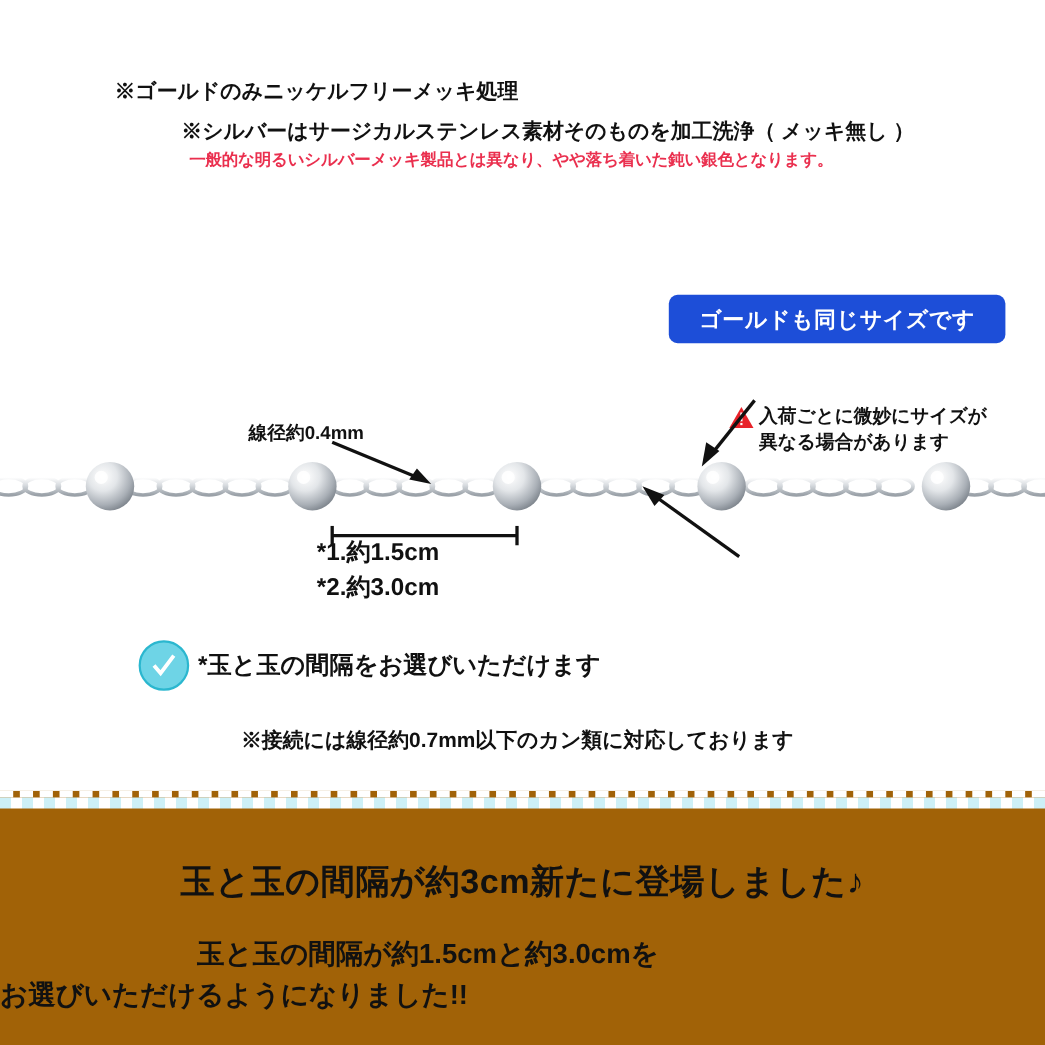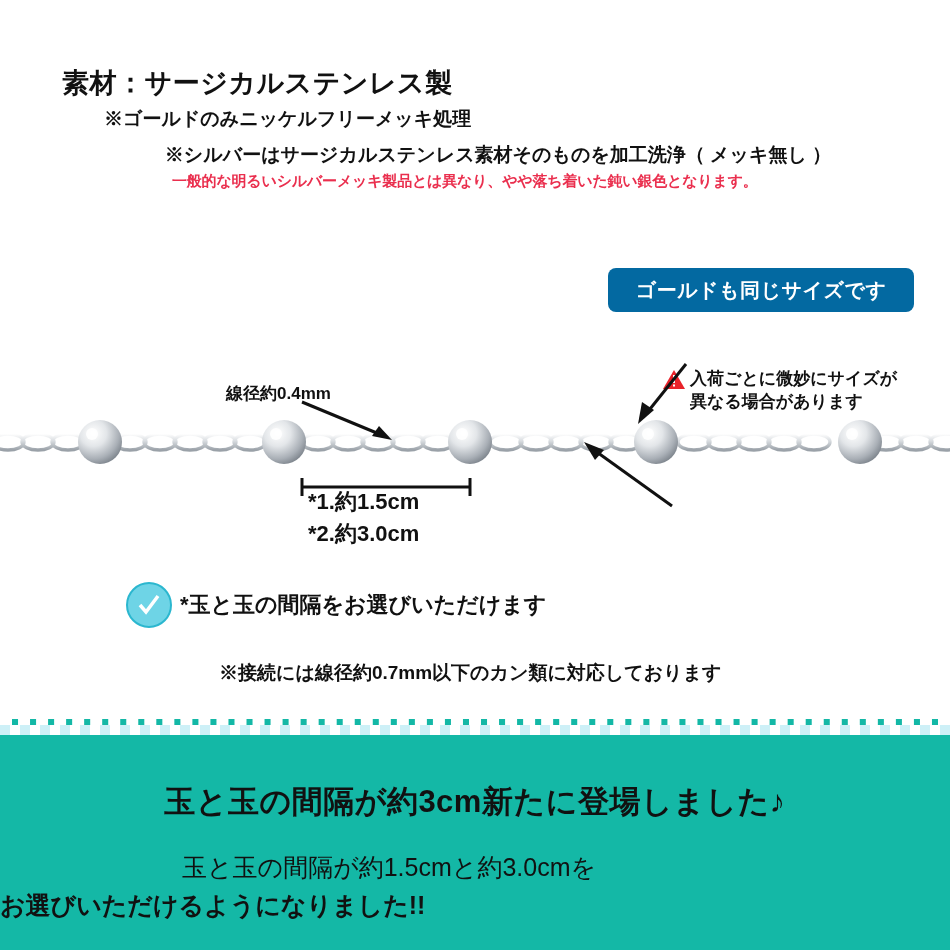--- a/index.html
+++ b/index.html
@@ -58,21 +58,21 @@
     text-align: center;
   }
 
   
   .gold-badge {
     position: absolute;
     left: 608px;
     top: 268px;
     width: 306px;
     height: 44px;
-    background: #0369a1;
+    background: #1d4ed8;
     border-radius: 8px;
     display: flex;
     align-items: center;
     justify-content: center;
     color: #ffffff;
     font-size: 20px;
     font-weight: bold;
     letter-spacing: 0.5px;
   }
 
@@ -126,21 +126,21 @@
   
   .bracket {
     position: absolute;
     left: 300px;
     top: 478px;
     width: 172px;
     height: 18px;
   }
   .measure-text {
     position: absolute;
-    left: 308px;
+    left: 288px;
     top: 486px;
     font-size: 22px;
     font-weight: bold;
     color: #111;
     line-height: 1.45;
     white-space: pre;
   }
 
   
   .link-size {
@@ -189,21 +189,21 @@
     color: #111;
   }
 
   
   .banner {
     position: absolute;
     left: 0;
     top: 719px;
     width: 950px;
     height: 231px;
-    background: #14b8a6;
+    background: #a16207;
     border-top: 6px dashed #ffffff;
     box-sizing: border-box;
   }
   .banner-top {
     position: absolute;
     left: 0;
     top: 0;
     width: 950px;
     height: 10px;
     background: repeating-linear-gradient(
@@ -223,42 +223,41 @@
     color: #111;
     letter-spacing: 0.5px;
   }
   .banner-h2 {
     position: absolute;
     left: 0;
     top: 124px;
     width: 778px;
     text-align: center;
     font-size: 25px;
-    font-weight: normal;
+    font-weight: bold;
     color: #111;
     line-height: 1.5;
   }
   .banner-h3 {
     position: absolute;
     left: 0;
     top: 162px;
     width: 950px;
     font-size: 25px;
     font-weight: bold;
     color: #111;
     line-height: 1.5;
   }
 </style>
 </head>
 <body>
 
 <div class="page">
 
   <div class="spec-block">
-    <div class="spec-title">素材：サージカルステンレス製</div>
     <div class="spec-line">※ゴールドのみニッケルフリーメッキ処理</div>
     <div class="spec-line second">※シルバーはサージカルステンレス素材そのものを加工洗浄（ メッキ無し ）</div>
     <div class="spec-sub">一般的な明るいシルバーメッキ製品とは異なり、やや落ち着いた鈍い銀色となります。</div>
   </div>
 
   <div class="gold-badge">
     <span>ゴールドも同じサイズです</span>
   </div>
 
 

